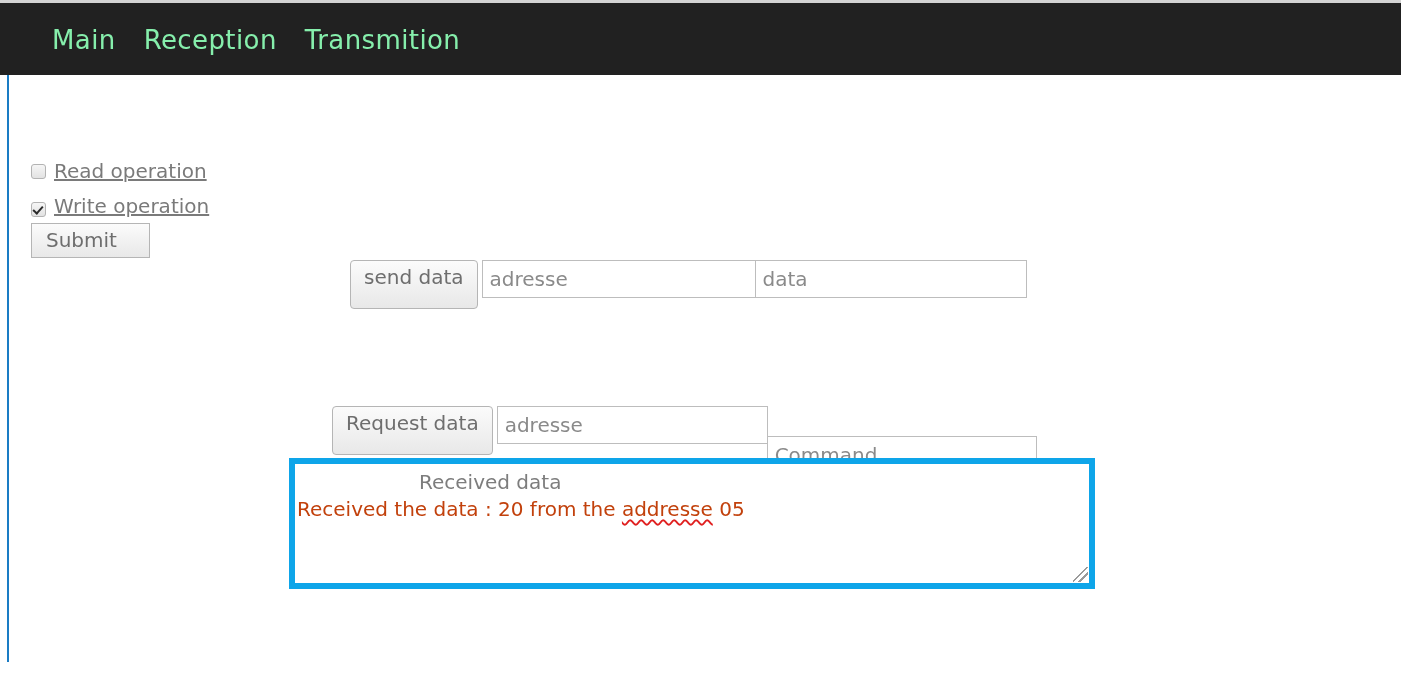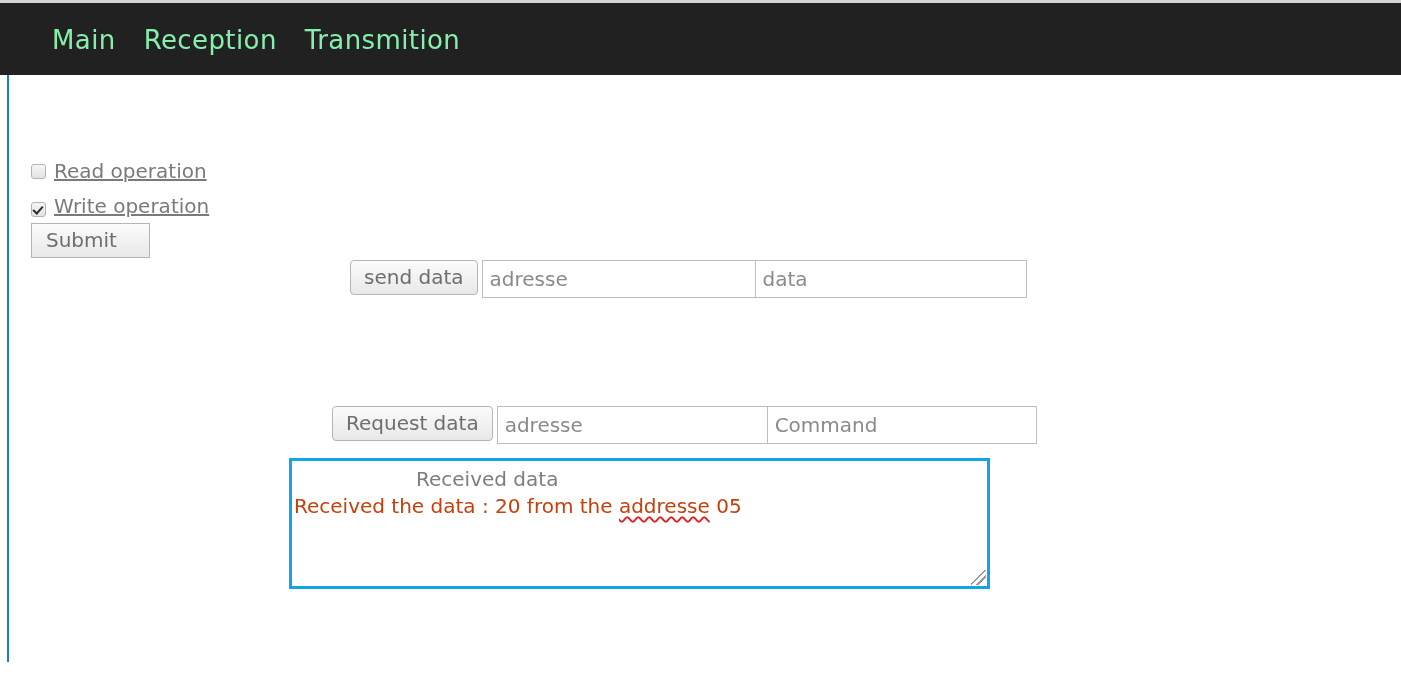--- a/index.html
+++ b/index.html
@@ -134,50 +134,50 @@
   .input-row {
     position: absolute;
     display: flex;
     align-items: stretch;
   }
   #send-row  { left: 350px; top: 260px; }
   #request-row { left: 332px; top: 406px; }
 
   .row-btn {
     border-radius: 4px;
-    padding: 5px 13px 6px 13px;
+    padding: 5px 13px 20px 13px;
     align-self: flex-start;
   }
   .text-input {
     font-family: "DejaVu Sans", sans-serif;
     font-size: 20px;
     color: #8a8a8a;
     line-height: 22px;
     border: 1px solid #bdbdbd;
     background: #ffffff;
     box-sizing: border-box;
     height: 38px;
     padding: 8px 7px;
     outline: none;
     margin: 0;
   }
   .text-input::placeholder { color: #8a8a8a; opacity: 1; }
   #send-row .text-input:first-of-type { width: 274px; margin-left: 4px; }
   #send-row .text-input:last-of-type  { width: 272px; margin-left: -1px; }
   #request-row .text-input:first-of-type { width: 271px; margin-left: 4px; }
-  #request-row .text-input:last-of-type  { width: 270px; margin-left: -1px; }
+  #request-row .text-input:last-of-type  { width: 270px; margin-left: -1px; margin-top: 30px; }
 
   
   #received-textarea-wrap {
     position: absolute;
     left: 289px;
     top: 458px;
-    width: 701px;
+    width: 806px;
     height: 131px;
-    border: 3px solid #0ea5e9;
+    border: 6px solid #0ea5e9;
     background: #ffffff;
     box-sizing: border-box;
     overflow: hidden;
   }
   #received-header {
     font-size: 20px;
     color: #7d7d7d;
     line-height: 24px;
     padding: 6px 0 0 124px;
     white-space: nowrap;

